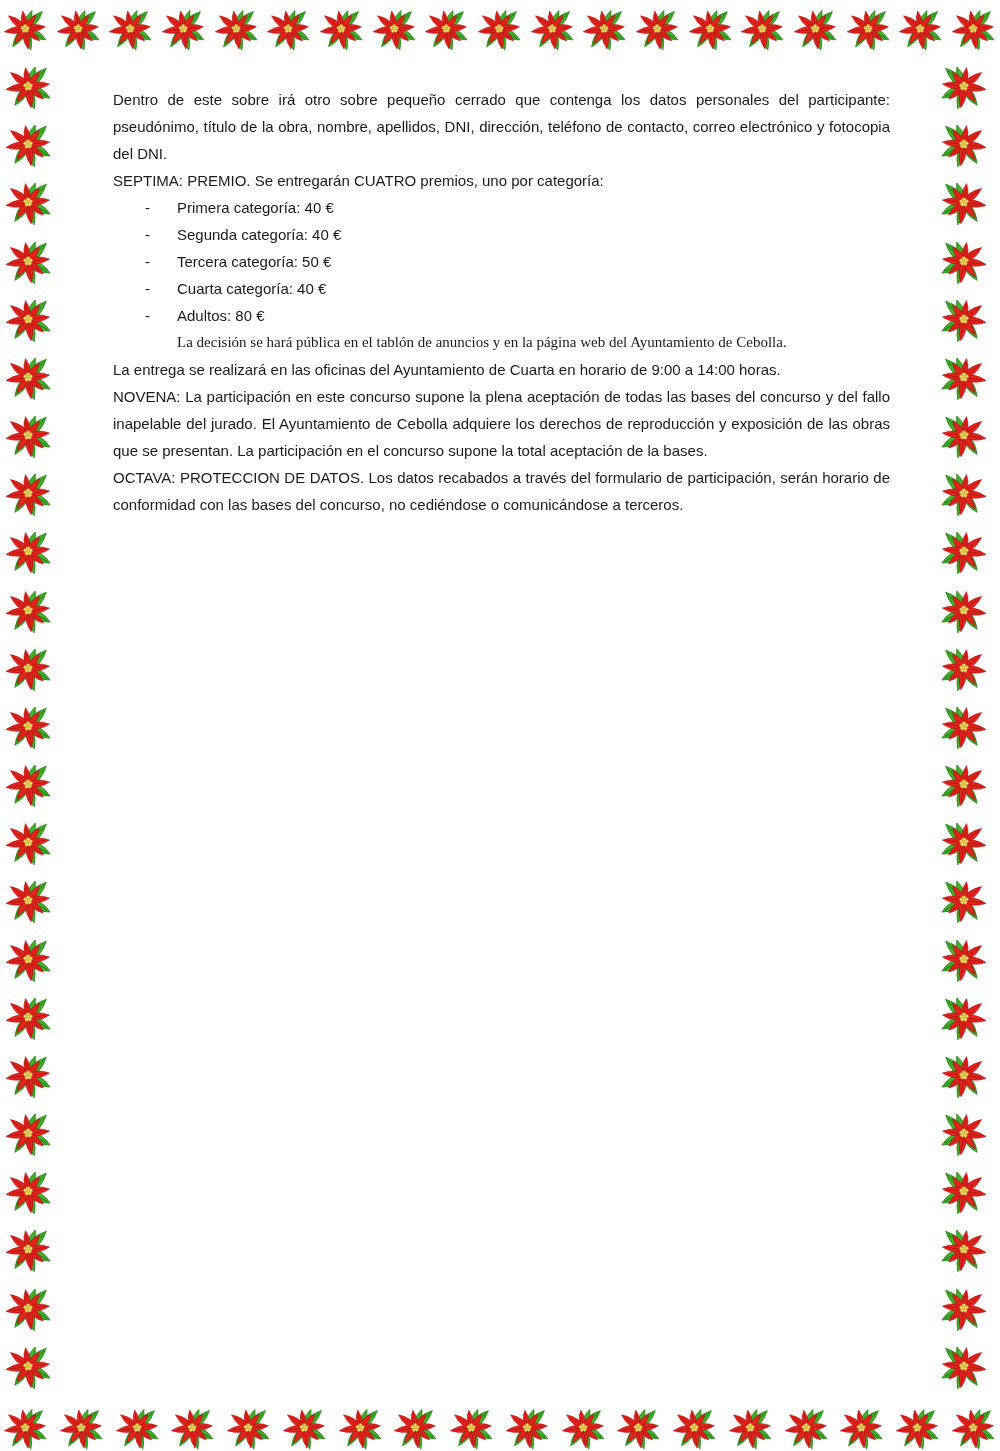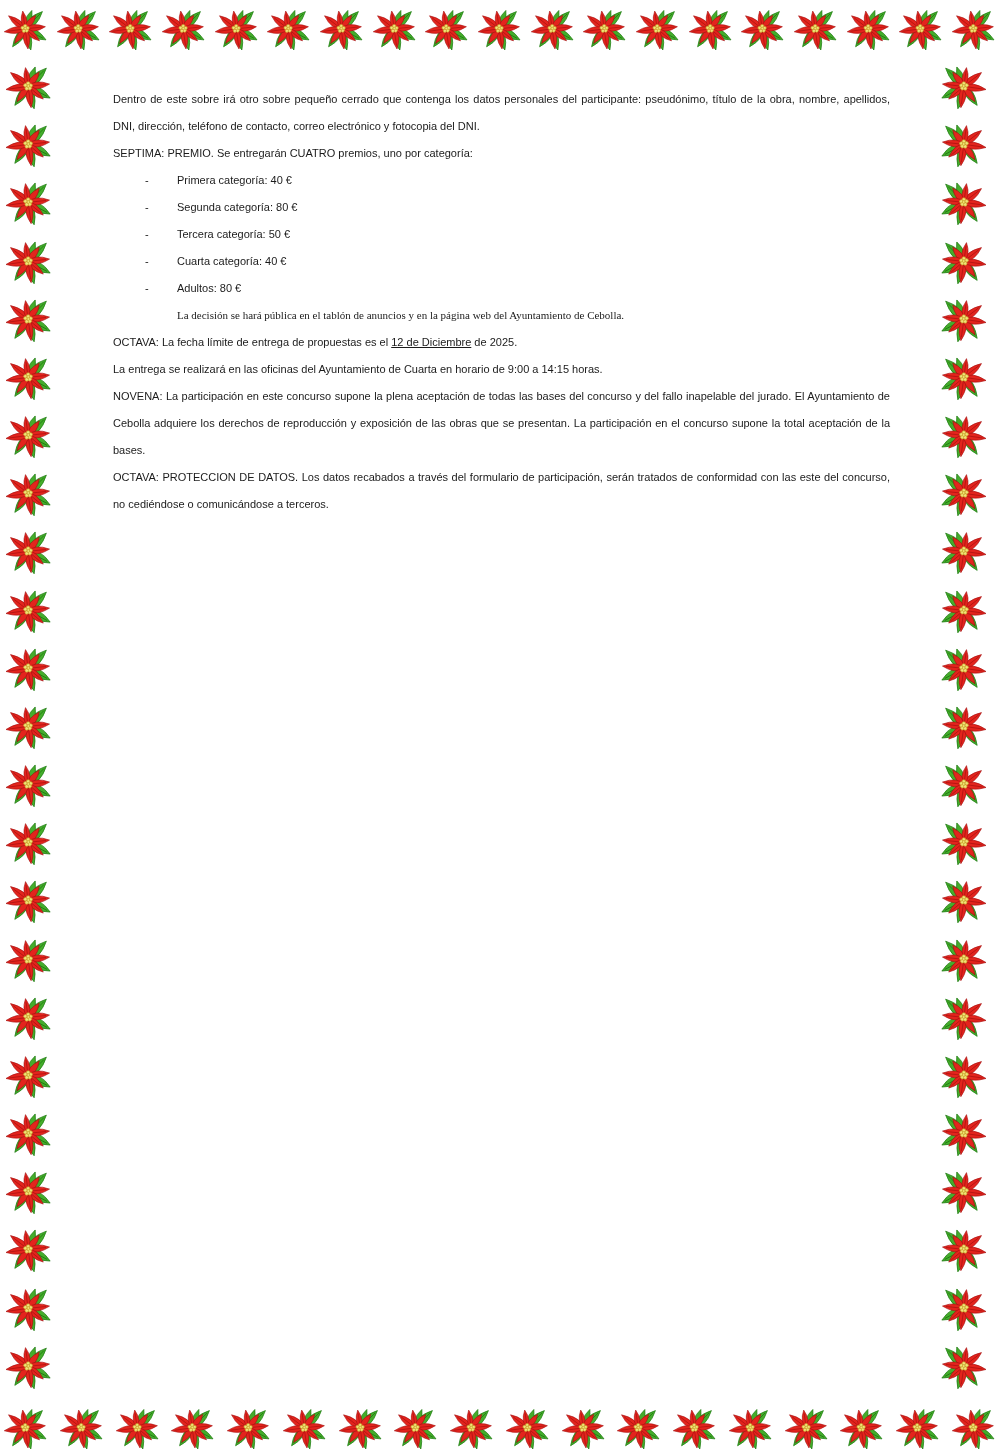--- a/index.html
+++ b/index.html
@@ -17,21 +17,21 @@
   .border{position:absolute;display:flex;pointer-events:none;}
   .border-top{top:0;left:0;width:1000px;height:58px;flex-direction:row;justify-content:space-between;align-items:flex-start;}
   .border-bottom{bottom:-4px;left:0;width:1000px;height:58px;flex-direction:row;justify-content:space-between;align-items:flex-end;}
   .border-left{top:58px;bottom:58px;left:0;width:66px;flex-direction:column;justify-content:space-between;align-items:flex-start;}
   .border-right{top:58px;bottom:58px;right:0;width:66px;flex-direction:column;justify-content:space-between;align-items:flex-end;transform:scaleX(-1);}
   .border-top svg,.border-bottom svg{width:52px;height:56px;flex:0 0 auto;}
   .border-left svg,.border-right svg{width:58px;height:55px;flex:0 0 auto;}
   
   .content{
     position:absolute;left:113px;right:110px;top:86px;
-    font-size:11px;line-height:27px;color:#1b1b1b;text-align:justify;
+    font-size:15px;line-height:27px;color:#1b1b1b;text-align:justify;
   }
   .content p{margin:0;}
   b{font-weight:400;}
   .p-intro{margin-bottom:13px;}
   .p-septima{margin-bottom:14px;}
   ul.prizes{list-style:none;margin:0;padding:0;text-align:left;}
   ul.prizes li{position:relative;padding-left:64px;line-height:27px;}
   ul.prizes .dash{position:absolute;left:32px;top:0;}
   .p-decision{margin-top:12px;padding-left:64px;font-family:Liberation Serif, serif;}
   .p-octava{margin-top:40px;}
@@ -3795,45 +3795,42 @@
 
     <p class="p-septima">
       <b>SEPTIMA:</b><span> PREMIO. Se entregarán CUATRO premios, uno por categoría:</span>
     </p>
 
     <ul class="prizes">
       <li>
         <span class="dash">-</span><span>Primera categoría: 40 €</span>
       </li>
       <li>
-        <span class="dash">-</span><span>Segunda categoría: 80 €</span>
+        <span class="dash">-</span><span>Segunda categoría: 40 €</span>
       </li>
       <li>
         <span class="dash">-</span><span>Tercera categoría: 50 €</span>
       </li>
       <li>
         <span class="dash">-</span><span>Cuarta categoría: 40 €</span>
       </li>
       <li>
         <span class="dash">-</span><span>Adultos: 80 €</span>
       </li>
     </ul>
 
     <p class="p-decision">La decisión se hará pública en el tablón de anuncios y en la página web del Ayuntamiento de Cebolla.</p>
 
-    <p class="p-octava">
-      <b>OCTAVA:</b><span> La fecha límite de entrega de propuestas es el </span><b class="u-date">12 de Diciembre</b><span> de 2025.</span>
-    </p>
 
     <p class="p-entrega">
-      <span>La entrega se realizará en las </span><b>oficinas del Ayuntamiento de Cuarta</b><span> en horario de 9:00 a 14:15 horas.</span>
+      <span>La entrega se realizará en las </span><b>oficinas del Ayuntamiento de Cuarta</b><span> en horario de 9:00 a 14:00 horas.</span>
     </p>
 
     <p class="p-novena">
       <b>NOVENA:</b><span> La participación en este concurso supone la plena aceptación de todas las bases del concurso y del fallo inapelable del jurado. El Ayuntamiento de Cebolla adquiere los derechos de reproducción y exposición de las obras que se presentan. La participación en el concurso supone la total aceptación de la bases.</span>
     </p>
 
     <p class="p-decima">
-      <b>OCTAVA:</b><span> PROTECCION DE DATOS. Los datos recabados a través del formulario de participación, serán tratados de conformidad con las este del concurso, no cediéndose o comunicándose a terceros.</span>
+      <b>OCTAVA:</b><span> PROTECCION DE DATOS. Los datos recabados a través del formulario de participación, serán horario de conformidad con las bases del concurso, no cediéndose o comunicándose a terceros.</span>
     </p>
 
   </div>
 </div>
 
 </body></html>

